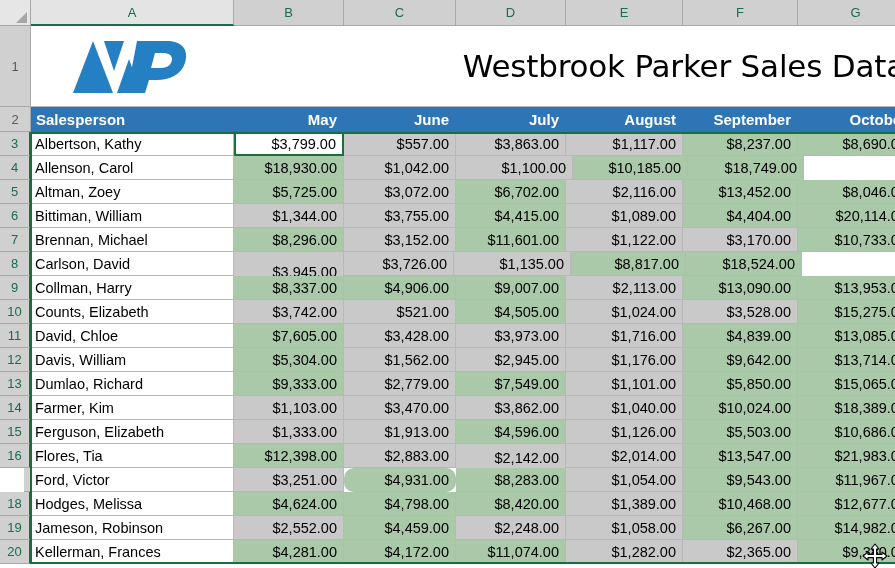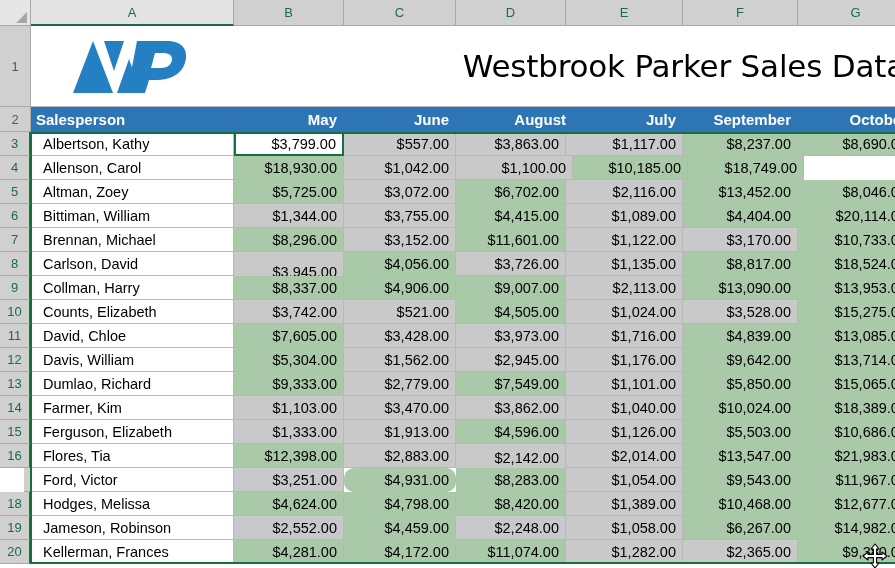--- a/index.html
+++ b/index.html
@@ -81,21 +81,21 @@
     border-bottom: 1px solid #b8b8b8;
     display: flex;
     align-items: center;
     font-size: 14.5px;
     overflow: hidden;
     white-space: nowrap;
     background: #ffffff;
     flex: 0 0 auto;
   }
   .cell.num { justify-content: flex-end; padding-right: 6px; color: #000; }
-  .cell.txt { justify-content: flex-start; padding-left: 12px; color: #000; }
+  .cell.txt { justify-content: flex-start; padding-left: 4px; color: #000; }
 
   
   .fill-green { background: #a9c9a8; color: #1a6b37; }
   .fill-gray  { background: #c9c9c9; color: #000000; }
   .fill-white { background: #ffffff; color: #000000; }
 
   
   .row1-merge {
     display: flex;
     align-items: center;
@@ -214,22 +214,22 @@
               <polygon points="46,58 58,24 70,58" fill="#2580c3"></polygon>
               <path d="M66 6 L96 6 C112 6 118 16 114 28 C110 40 98 45 86 45 L78 45 L74 58 L56 58 Z M84 18 L80 33 L90 33 C97 33 101 29 101 24 C101 20 97 18 92 18 Z" fill="#2580c3"></path>
             </svg>
           </div>
           <div class="title-text">Westbrook Parker Sales Data</div>
         </div>
         <div class="row" style="height: 25px;">
           <div class="hdr-cell left" style="width: 203px; flex: 0 0 203px; height: 25px;">Salesperson</div>
           <div class="hdr-cell right" style="width: 110px; flex: 0 0 110px; height: 25px;">May</div>
           <div class="hdr-cell right" style="width: 112px; flex: 0 0 112px; height: 25px;">June</div>
+          <div class="hdr-cell right" style="width: 110px; flex: 0 0 110px; height: 25px;">July</div>
           <div class="hdr-cell right" style="width: 117px; flex: 0 0 117px; height: 25px;">August</div>
-          <div class="hdr-cell right" style="width: 110px; flex: 0 0 110px; height: 25px;">July</div>
           <div class="hdr-cell right" style="width: 115px; flex: 0 0 115px; height: 25px;">September</div>
           <div class="hdr-cell right" style="width: 116px; flex: 0 0 116px; height: 25px;">October</div>
         </div>
         <div class="row" style="height: 24px;">
           <div class="cell txt fill-white" style="width: 203px; flex: 0 0 203px; height: 24px;">Albertson, Kathy</div>
           <div class="cell num fill-white" style="width: 110px; flex: 0 0 110px; height: 24px;">$3,799.00</div>
           <div class="cell num fill-gray" style="width: 112px; flex: 0 0 112px; height: 24px;">$557.00</div>
           <div class="cell num fill-gray" style="width: 110px; flex: 0 0 110px; height: 24px;">$3,863.00</div>
           <div class="cell num fill-gray" style="width: 117px; flex: 0 0 117px; height: 24px;">$1,117.00</div>
           <div class="cell num fill-green" style="width: 115px; flex: 0 0 115px; height: 24px;">$8,237.00</div>
@@ -266,21 +266,20 @@
           <div class="cell num fill-green" style="width: 110px; flex: 0 0 110px; height: 24px;">$8,296.00</div>
           <div class="cell num fill-gray" style="width: 112px; flex: 0 0 112px; height: 24px;">$3,152.00</div>
           <div class="cell num fill-green" style="width: 110px; flex: 0 0 110px; height: 24px;">$11,601.00</div>
           <div class="cell num fill-gray" style="width: 117px; flex: 0 0 117px; height: 24px;">$1,122.00</div>
           <div class="cell num fill-gray" style="width: 115px; flex: 0 0 115px; height: 24px;">$3,170.00</div>
           <div class="cell num fill-green" style="width: 116px; flex: 0 0 116px; height: 24px;">$10,733.00</div>
         </div>
         <div class="row" style="height: 24px;">
           <div class="cell txt fill-white" style="width: 203px; flex: 0 0 203px; height: 24px;">Carlson, David</div>
           <div class="cell num fill-gray" style="width: 110px; flex: 0 0 110px; height: 40px;">$3,945.00</div>
-          <div class="cell num fill-green" style="width: 112px; flex: 0 0 112px; height: 24px;">$4,056.00</div>
           <div class="cell num fill-gray" style="width: 110px; flex: 0 0 110px; height: 24px;">$3,726.00</div>
           <div class="cell num fill-gray" style="width: 117px; flex: 0 0 117px; height: 24px;">$1,135.00</div>
           <div class="cell num fill-green" style="width: 115px; flex: 0 0 115px; height: 24px;">$8,817.00</div>
           <div class="cell num fill-green" style="width: 116px; flex: 0 0 116px; height: 24px;">$18,524.00</div>
         </div>
         <div class="row" style="height: 24px;">
           <div class="cell txt fill-white" style="width: 203px; flex: 0 0 203px; height: 24px;">Collman, Harry</div>
           <div class="cell num fill-green" style="width: 110px; flex: 0 0 110px; height: 24px;">$8,337.00</div>
           <div class="cell num fill-green" style="width: 112px; flex: 0 0 112px; height: 24px;">$4,906.00</div>
           <div class="cell num fill-green" style="width: 110px; flex: 0 0 110px; height: 24px;">$9,007.00</div>

